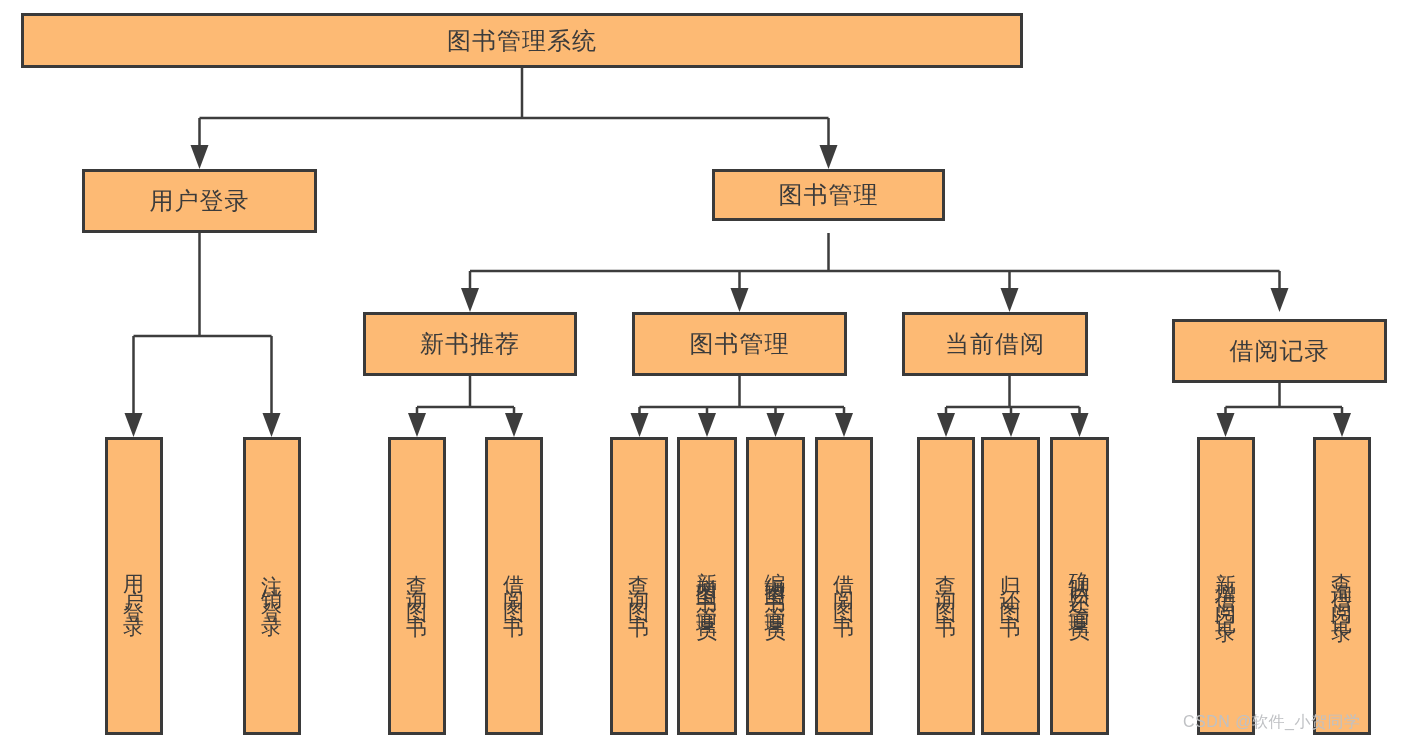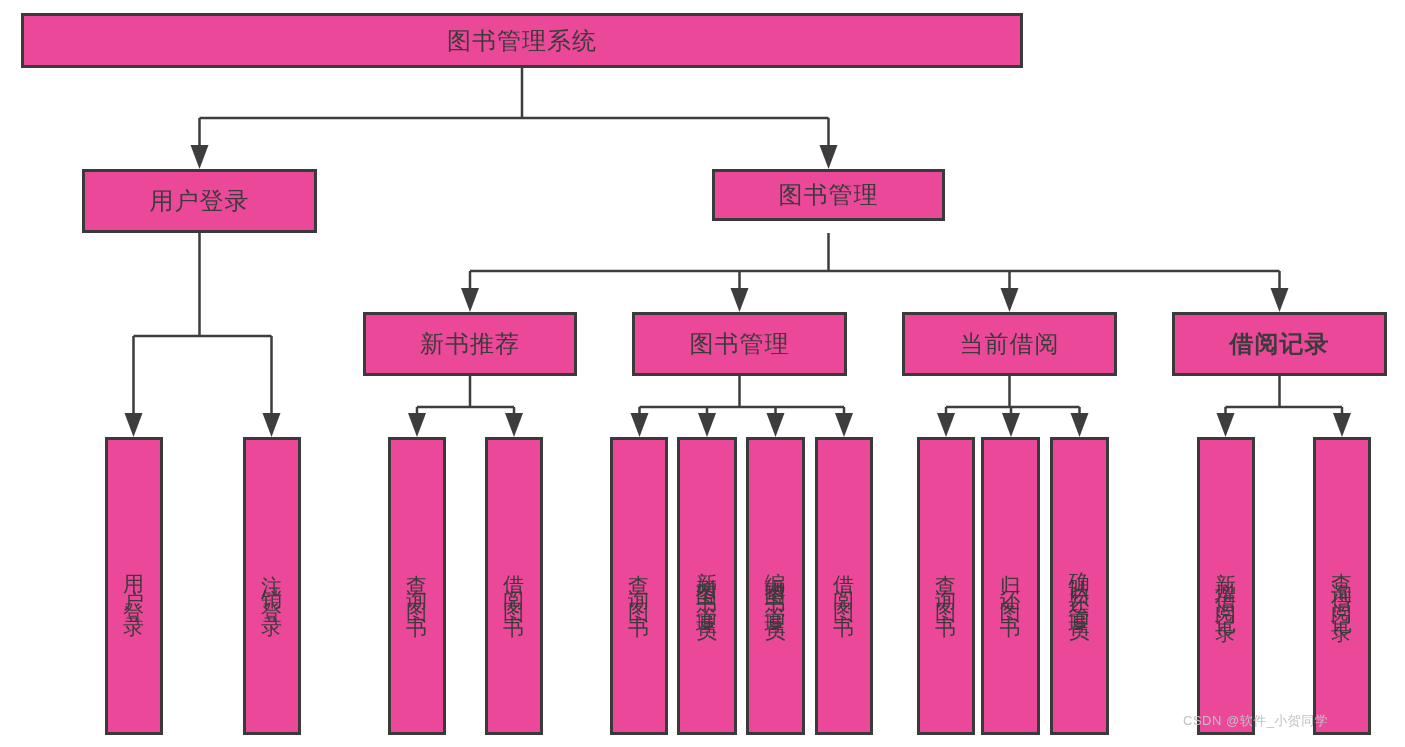--- a/index.html
+++ b/index.html
@@ -14,35 +14,35 @@
   .connectors {
     position: absolute;
     left: 0; top: 0;
     width: 1405px; height: 747px;
     pointer-events: none;
   }
   .node {
     position: absolute;
     box-sizing: border-box;
     border: 3px solid #3a3a3a;
-    background: #ec4899;
+    background: #fdba74;
     color: #3b3b3b;
     display: flex;
     align-items: center;
     justify-content: center;
     text-align: center;
   }
   .hnode { font-size: 24px; letter-spacing: 1px; }
   .root  { left: 21px;   top: 13px;  width: 1002px; height: 55px; }
   .n-user-login { left: 82px;  top: 169px; width: 235px; height: 64px; }
   .n-book-mgmt  { left: 712px; top: 169px; width: 233px; height: 52px; }
   .n-new-book   { left: 363px;  top: 312px; width: 214px; height: 64px; }
   .n-borrowing  { left: 632px;  top: 312px; width: 215px; height: 64px; }
-  .n-current    { left: 902px;  top: 312px; width: 215px; height: 64px; }
-  .n-records    { left: 1172px; top: 312px; width: 215px; height: 64px; font-weight: bold; }
+  .n-current    { left: 902px;  top: 312px; width: 186px; height: 64px; }
+  .n-records    { left: 1172px; top: 319px; width: 215px; height: 64px; }
   .leaf {
     top: 437px;
     height: 298px;
     width: 58px;
     border-width: 3px;
     font-size: 21px;
     writing-mode: vertical-rl;
     text-orientation: mixed;
     line-height: 1;
   }
@@ -59,21 +59,21 @@
   .l-c4 { left: 815px; }
   .l-d1 { left: 917px; }
   .l-d2 { left: 981px; width: 59px; }
   .l-d3 { left: 1050px; width: 59px; }
   .l-e1 { left: 1197px; }
   .l-e2 { left: 1313px; }
   .watermark {
     position: absolute;
     left: 1183px;
     top: 712px;
-    font-size: 13px;
+    font-size: 16px;
     color: #bfc1c4;
     white-space: nowrap;
     z-index: 5;
     letter-spacing: 0.5px;
   }
 </style>
 </head>
 <body>
 
 <div class="stage">

